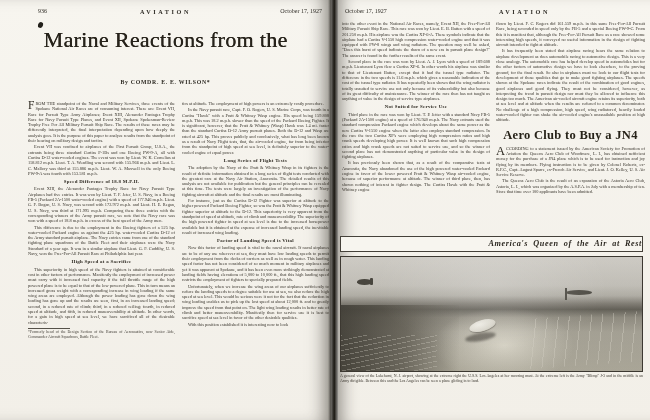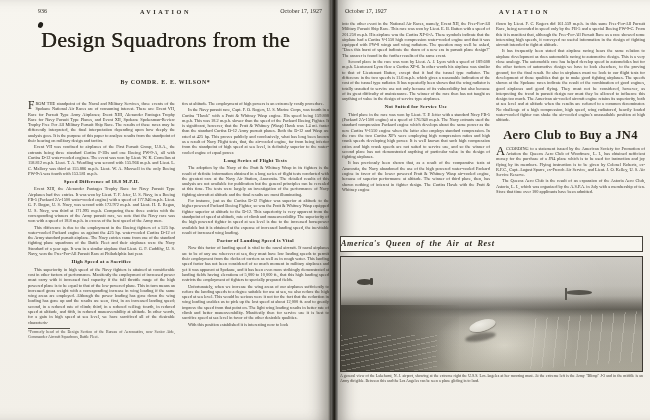--- a/index.html
+++ b/index.html
@@ -26,21 +26,21 @@
   .dropcap{float:left;font-size:11.5px;line-height:9.6px;padding-right:1px;color:#2c2820;}
   .dropcap-lg{float:left;font-size:12.5px;line-height:10.4px;padding-right:1px;color:#2c2820;}
   .col-l1{top:101px;left:28px;width:147px;height:305px;}
   .col-l2{top:101px;left:182px;width:147px;height:305px;}
   .col-r1{top:21px;left:4px;width:148px;height:212px;}
   .col-r2{top:21px;left:158px;width:149px;height:212px;}
   .footnote-rule{width:42px;border-top:0.7px solid #56524a;margin:3px 0 1.5px;}
   .footnote{font-size:3.9px;line-height:4.6px;text-indent:0 !important;color:#45413a;}
   .jn4-heading{text-align:center;font-size:12.5px;line-height:14px;margin:5px 0 4px;font-weight:bold;letter-spacing:0.3px;text-indent:0;color:#272319;}
   .photo-banner{position:absolute;left:2px;top:236px;width:301px;height:14px;border:1px solid #45413a;background:#f7f5ef;
-    text-align:left;font-style:italic;font-weight:bold;font-size:8.2px;line-height:14px;letter-spacing:0.6px;word-spacing:2.6px;color:#2e2a23;}
+    text-align:right;font-style:italic;font-weight:bold;font-size:8.2px;line-height:14px;letter-spacing:0.6px;word-spacing:2.6px;color:#2e2a23;}
   .photo-frame{position:absolute;left:2px;top:256px;width:301px;height:114px;border:1px solid #3c3831;overflow:hidden;
     background:linear-gradient(180deg,#c9c6bf 0%,#bfbcb4 25%,#aeaba2 34%,#7d7970 41%,#5f5c53 46%,#8e8a7e 53%,#a7a396 66%,#b2ae9f 100%);}
   .photo-dark-left{position:absolute;left:0;top:48px;width:118px;height:66px;
     background:linear-gradient(95deg,rgba(60,57,49,0.92) 0%,rgba(84,80,70,0.7) 55%,rgba(84,80,70,0) 100%);}
   .photo-waves{position:absolute;left:0;top:78px;width:96px;height:36px;
     background:repeating-linear-gradient(168deg,rgba(214,210,198,0.35) 0 0.8px,rgba(0,0,0,0) 0.8px 5px);}
   .photo-bright-field{position:absolute;left:92px;top:50px;width:142px;height:64px;
     background:radial-gradient(ellipse at 50% 60%,rgba(230,226,212,0.85) 0%,rgba(230,226,212,0) 70%);}
   .photo-paths{position:absolute;left:186px;top:58px;width:118px;height:50px;transform:rotate(-4deg);
     background:repeating-linear-gradient(100deg,rgba(0,0,0,0) 0 10px,rgba(221,217,204,0.38) 10px 11px);}
@@ -62,21 +62,21 @@
 <div class="canvas">
 
   <div class="page page-left">
     <div class="running-head">
       <span class="rh-left">936</span>
       <span class="rh-center">AVIATION</span>
       <span class="rh-right">October 17, 1927</span>
     </div>
     <div class="ink-blot"></div>
     <h1 class="article-title">
-      <span>Design Squadrons from the</span><br>
+      <span>Marine Reactions from the</span><br>
     </h1>
     <div class="byline">By COMDR. E. E. WILSON*</div>
 
     <div class="col col-l1">
       <p class="first"><span class="dropcap">F</span><span>ROM THE standpoint of the Naval and Military Services, three events of the Spokane National Air Races are of consuming interest. These are: Event VII, Race for Pursuit Type Army Airplanes; Event XIII, Alexander Pantages Trophy Race for Navy Pursuit Type Planes, and Event XII, Spokane Spokesman-Review Trophy Free For All Military Pursuit Ship Race. The results of these races may be differently interpreted, the final interpretation depending upon how deeply the analysis goes. It is the purpose of this paper to analyze results from the standpoint of their bearing on military design and tactics.</span></p>
       <p>Event VII was confined to airplanes of the First Pursuit Group, U.S.A., the entrants being three standard Curtiss P-1Bs and one Boeing PW-9-A, all with Curtiss D-12 water-cooled engines. The event was won by Lieut. W. K. Cornelius at 158.812 m.p.h. Lieut. T. A. Weadling was second with 155.966 m.p.h. and Lieut. L. C. Mallory was third at 155.886 m.p.h. Lieut. W. A. Maxwell in the only Boeing PW-9-A was fourth with 153.581 m.p.h.</p>
       <h3>Speed Difference of 18.8 M.P.H.</h3>
       <p>Event XIII, the Alexander Pantages Trophy Race for Navy Pursuit Type Airplanes had five entries. It was won by Lieut. T. F. Jeter, U. S. Navy, in a Boeing FB-5 (Packard 2A-1500 water-cooled engine) with a speed of 177.946 m.p.h. Lieut. G. F. Bogan, U. S. Navy, was second with 172.972 m.p.h. and Lieut. H. E. Regan, U. S. Navy, was third at 171.995 m.p.h. Comparing these three entries with the corresponding winners of the Army pursuit race, we note that the Navy race was won with a speed of 18.8 m.p.h. in excess of the best speed of the Army men.</p>
       <p>This difference is due to the employment in the Boeing fighters of a 525 hp. water-cooled Packard engine as against the 425 hp. water-cooled Curtiss D-12 of the Army standard pursuit airplane. The Navy entries came from one of the standard fighting plane squadrons of the Battle Fleet and their airplanes were the Navy Standard of a year ago. It was in a similar airplane that Lieut. G. F. Cuddihy, U. S. Navy, won the Free-For-All Pursuit Race at Philadelphia last year.</p>
       <h3>High Speed at a Sacrifice</h3>

